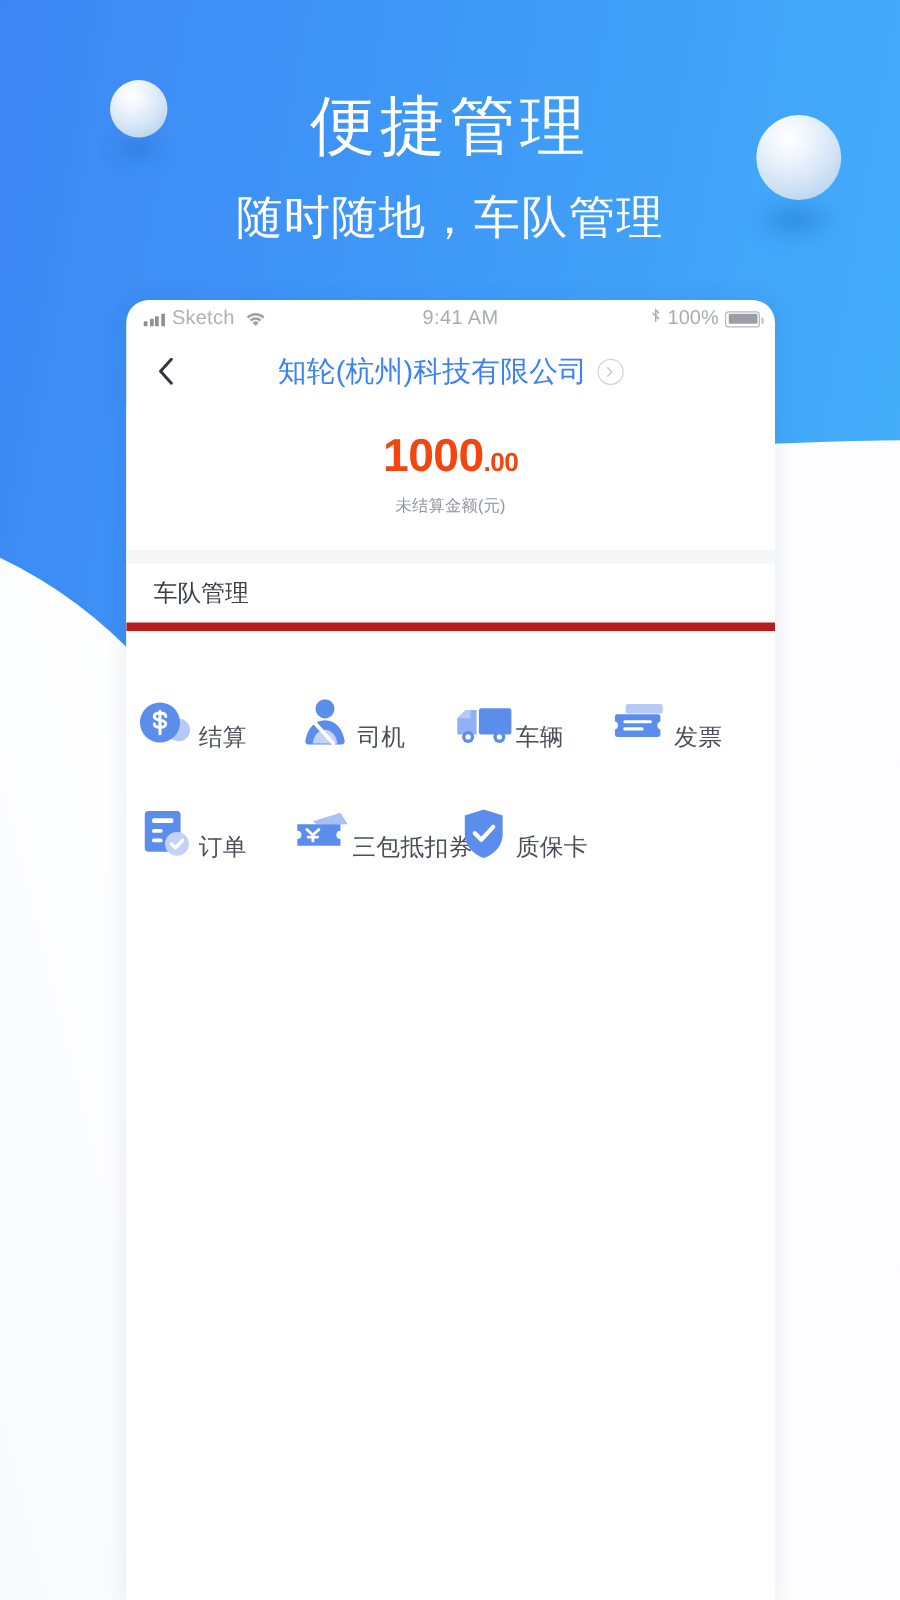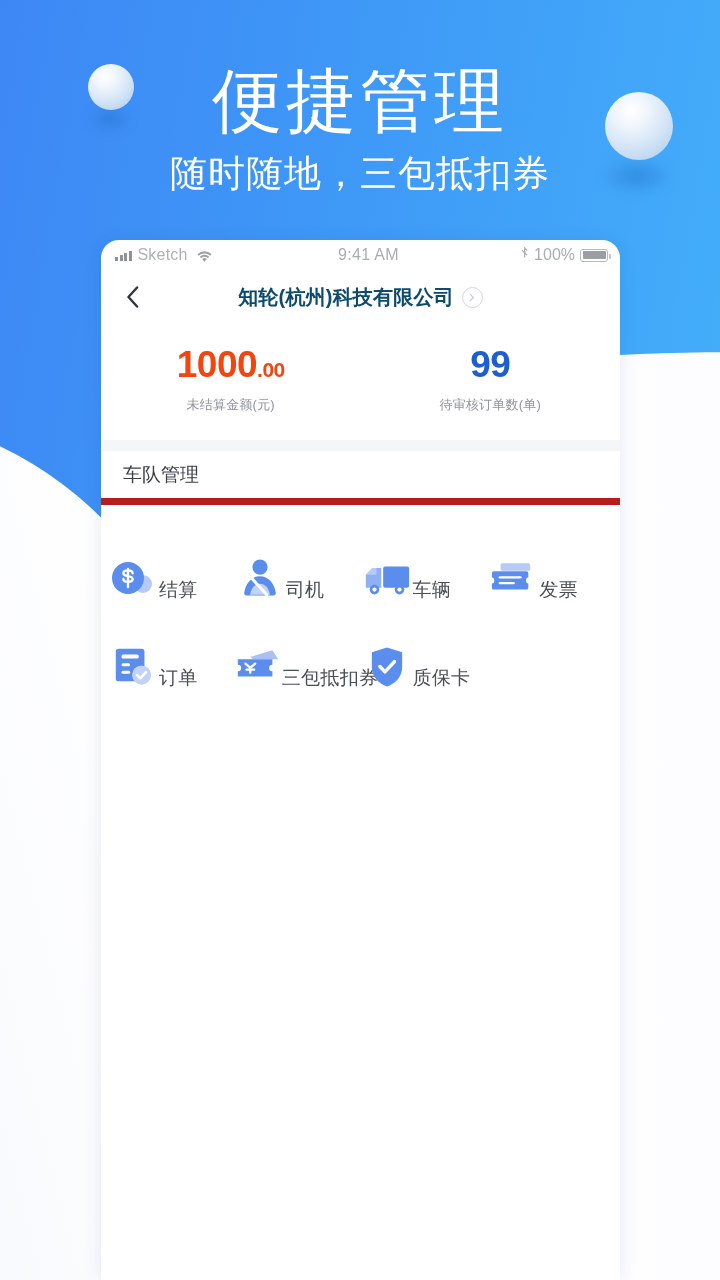--- a/index.html
+++ b/index.html
@@ -74,21 +74,21 @@
 
   
   .hero {
     position: absolute;
     left: 0; top: 0; width: 720px;
     text-align: center;
     color: #ffffff;
   }
   .hero-title {
     margin-top: 58px;
-    font-size: 70px;
+    font-size: 52px;
     line-height: 86px;
     letter-spacing: 4px;
     font-weight: 400;
   }
   .hero-sub {
     margin-top: 6px;
     font-size: 37px;
     line-height: 48px;
     letter-spacing: 1px;
     font-weight: 400;
@@ -165,24 +165,23 @@
   .nav-back {
     width: 30px; height: 30px;
     display: flex; align-items: center; justify-content: center;
   }
   .nav-title-wrap {
     position: absolute; left: 0; right: 0;
     display: flex; align-items: center; justify-content: center; gap: 8px;
     pointer-events: none;
   }
   .nav-title {
-    font-size: 20px;
-    color: #0c4a6e;
+    font-size: 23px;
+    color: #3b82f6;
     letter-spacing: 0.2px;
-    font-weight: bold;
   }
   .nav-chev {
     width: 21px; height: 21px;
     border: 1.5px solid #d2d5da;
     border-radius: 50%;
     display: flex; align-items: center; justify-content: center;
     pointer-events: auto;
   }
 
   
@@ -252,21 +251,21 @@
 <div class="swoosh-left"></div>
 <div class="swoosh-right"></div>
 
 <div class="sphere-shadow shadow-a"></div>
 <div class="sphere sphere-a"></div>
 <div class="sphere-shadow shadow-b"></div>
 <div class="sphere sphere-b"></div>
 
 <div class="hero">
   <div class="hero-title">便捷管理</div>
-  <div class="hero-sub">随时随地，三包抵扣券</div>
+  <div class="hero-sub">随时随地，车队管理</div>
 </div>
 
 <div class="phone">
 
   <div class="statusbar">
     <div class="sb-left">
       <span class="sig-bars">
         <i></i>
           <i></i>
           <i></i>
@@ -311,26 +310,20 @@
     </div>
   </div>
 
   <div class="stats">
     <div class="stat">
       <div class="stat-val stat-amount">
         <span class="big">1000</span><span class="dec">.00</span>
       </div>
       <div class="stat-lbl">未结算金额(元)</div>
     </div>
-    <div class="stat">
-      <div class="stat-val stat-count">
-        <span class="big">99</span><span class="dec"></span>
-      </div>
-      <div class="stat-lbl">待审核订单数(单)</div>
-    </div>
   </div>
 
   <div class="gap-band"></div>
 
   <div class="section-head">
     <span>车队管理</span>
   </div>
 
   <div class="grid">
 

